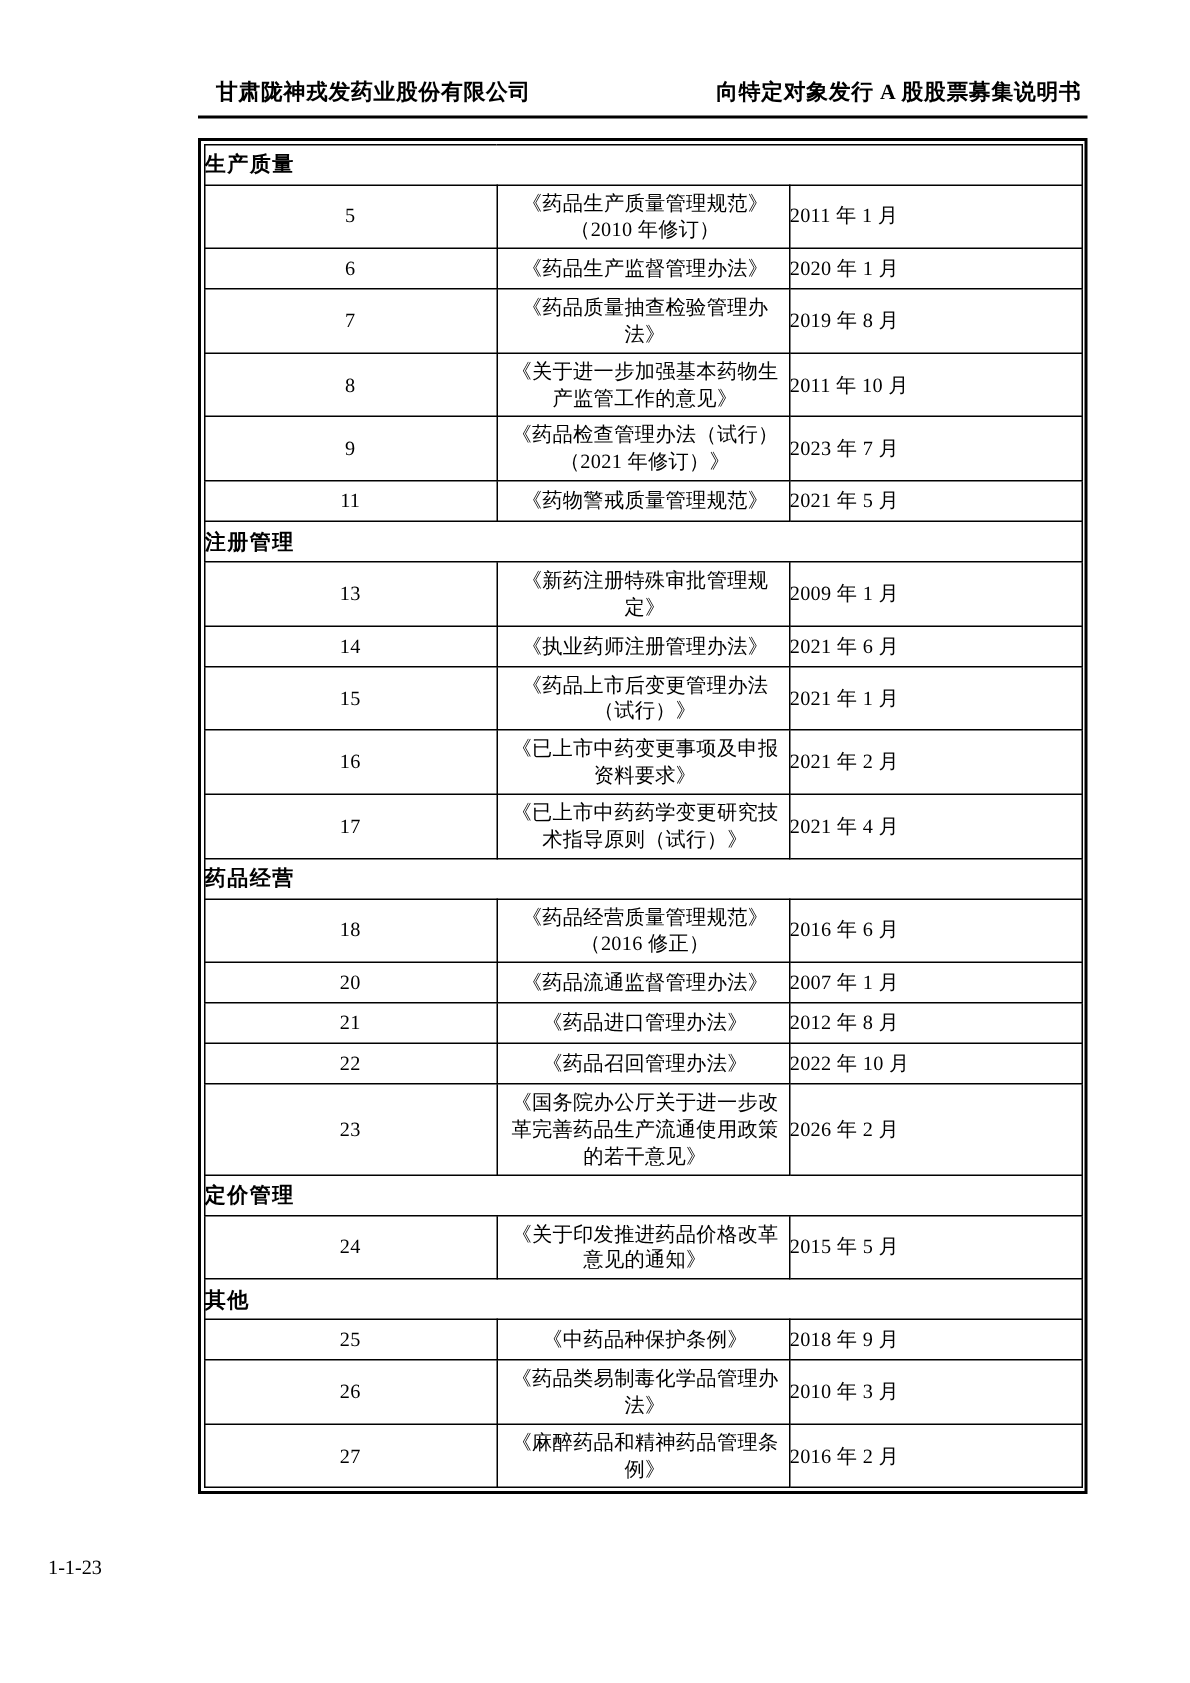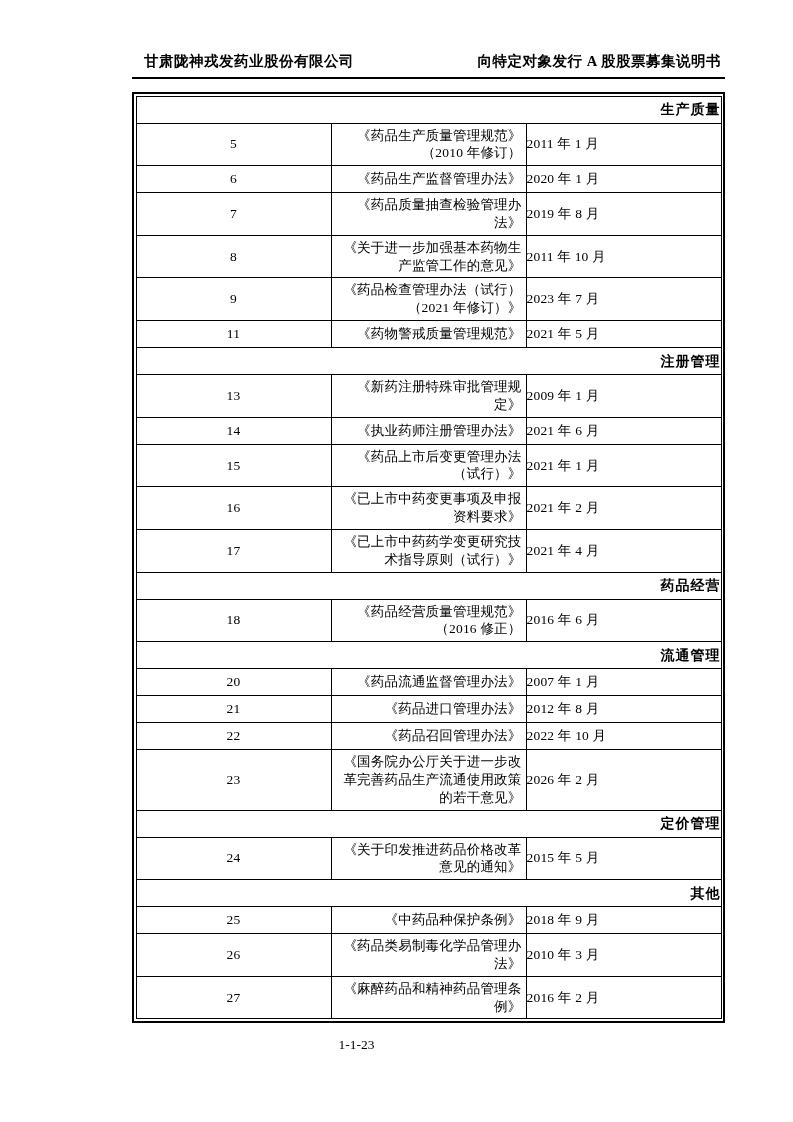--- a/index.html
+++ b/index.html
@@ -49,44 +49,43 @@
   td {
     border: 1px solid #000000;
     font-size: 13.5px;
     vertical-align: middle;
     line-height: 1.32;
     letter-spacing: 0.2px;
   }
   tr.section-row td {
     font-family: "Liberation Sans", "DejaVu Sans", sans-serif;
     font-weight: bold;
-    text-align: right;
+    text-align: left;
     font-size: 14px;
     height: 27px;
     letter-spacing: 1px;
   }
   td.col-no {
     width: 40px;
     text-align: center;
     height: 27px;
   }
   td.col-name {
-    text-align: right;
+    text-align: center;
     padding: 3px 4px 3px 7px;
   }
   td.col-date {
     width: 106px;
     white-space: nowrap;
   }
   .page-footer {
     position: absolute;
     left: 0;
     top: 1037px;
     width: 649px;
-    text-align: center;
     font-size: 13.5px;
   }
 </style>
 </head>
 <body>
 
 <div class="page">
   <div class="content">
     <div class="page-header">
       <span>甘肃陇神戎发药业股份有限公司</span>
@@ -160,23 +159,20 @@
             <td class="col-date">2021 年 4 月</td>
           </tr>
           <tr class="section-row">
             <td colspan="3">药品经营</td>
           </tr>
           <tr>
             <td class="col-no">18</td>
             <td class="col-name">《药品经营质量管理规范》（2016 修正）</td>
             <td class="col-date">2016 年 6 月</td>
           </tr>
-          <tr class="section-row">
-            <td colspan="3">流通管理</td>
-          </tr>
           <tr>
             <td class="col-no">20</td>
             <td class="col-name">《药品流通监督管理办法》</td>
             <td class="col-date">2007 年 1 月</td>
           </tr>
           <tr>
             <td class="col-no">21</td>
             <td class="col-name">《药品进口管理办法》</td>
             <td class="col-date">2012 年 8 月</td>
           </tr>

